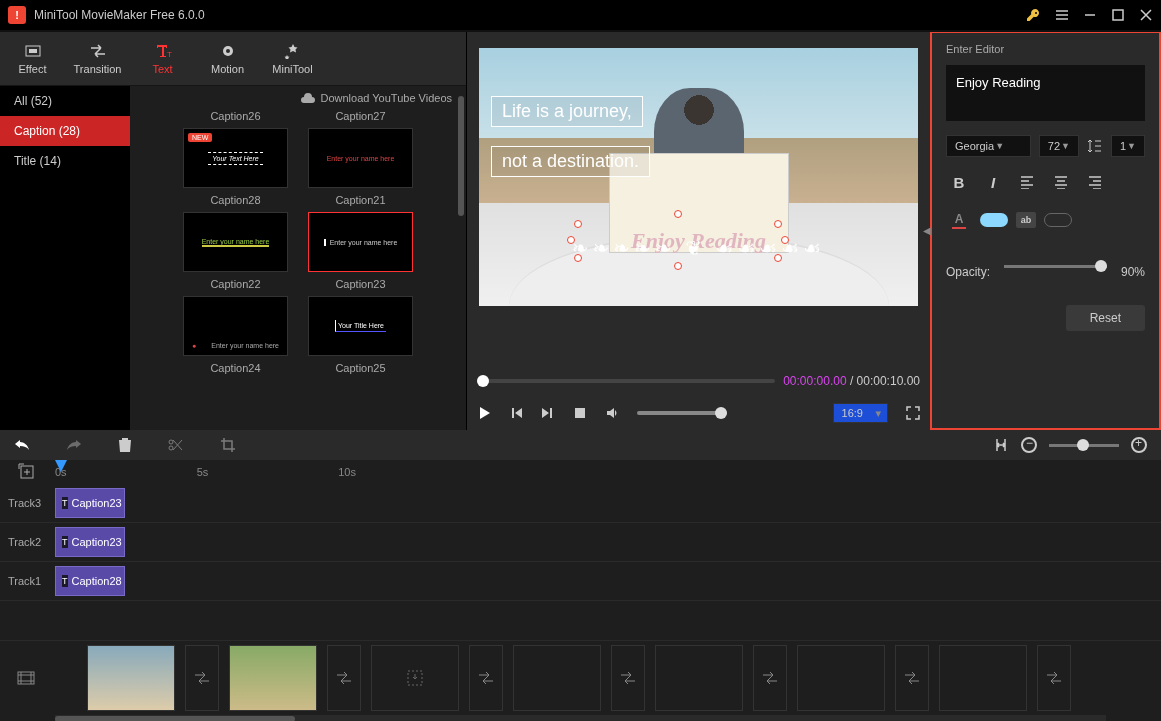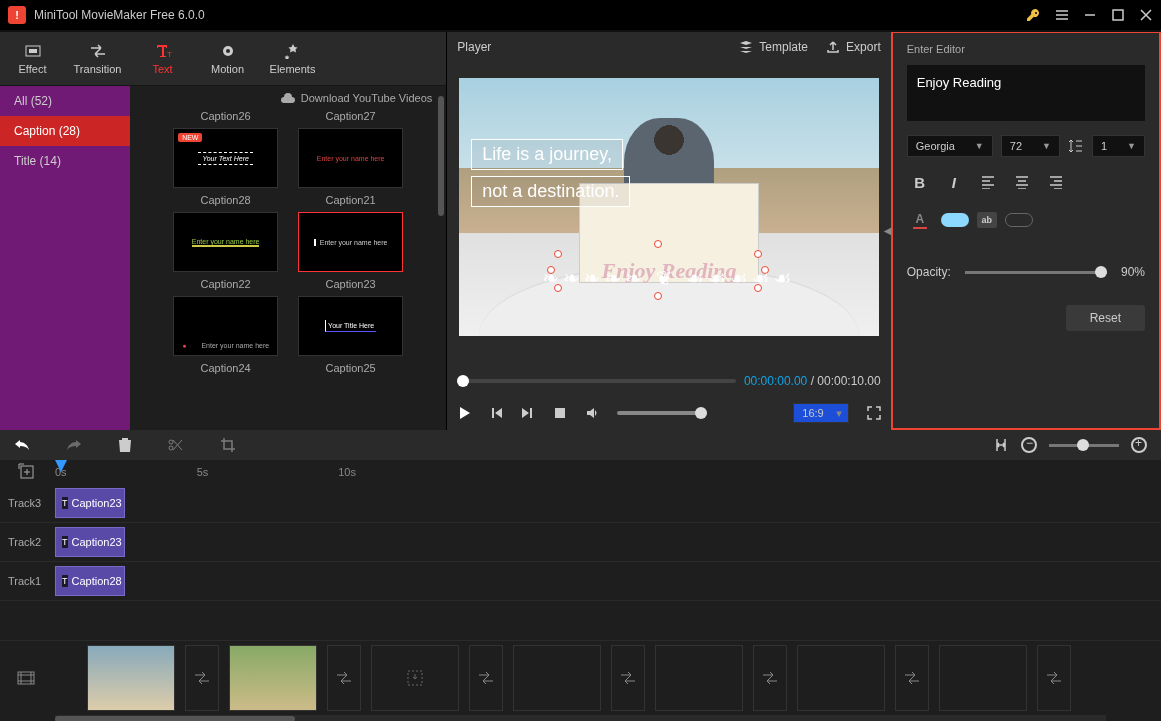--- a/index.html
+++ b/index.html
@@ -10,21 +10,21 @@
 .titlebar-right { display: flex; gap: 14px; align-items: center; }
 .titlebar-right .key { color: #f0c040; }
 .win-btn { width: 14px; height: 14px; display: flex; align-items: center; justify-content: center; cursor: pointer; }
 .main { display: flex; height: 398px; }
 .left-panel { width: 467px; background: #1e1e1e; display: flex; flex-direction: column; border-right: 1px solid #000; }
 .toolbar { height: 54px; background: #2a2a2a; display: flex; border-bottom: 1px solid #151515; }
 .tool-item { width: 65px; display: flex; flex-direction: column; align-items: center; justify-content: center; gap: 4px; cursor: pointer; font-size: 11px; }
 .tool-item.active { color: #ff3333; }
 .tool-icon { width: 18px; height: 16px; }
 .left-content { flex: 1; display: flex; overflow: hidden; }
-.sidebar { width: 130px; background: #701a75; }
+.sidebar { width: 130px; background: #000000; }
 .sidebar-item { padding: 8px 14px; cursor: pointer; font-size: 12px; }
 .sidebar-item.active { background: #cc2525; color: #fff; }
 .catalog { flex: 1; position: relative; overflow: hidden; }
 .catalog-header { height: 24px; display: flex; justify-content: flex-end; align-items: center; padding: 0 14px; gap: 6px; font-size: 11px; color: #aaa; }
 .thumb-grid { padding: 0 14px; display: flex; flex-direction: column; gap: 6px; }
 .thumb-row-labels { display: flex; gap: 20px; justify-content: center; font-size: 11px; color: #aaa; }
 .thumb-row-labels span { width: 105px; text-align: center; }
 .thumb-row { display: flex; gap: 20px; justify-content: center; }
 .thumb { width: 105px; height: 60px; background: #000; border: 1px solid #333; position: relative; display: flex; align-items: center; justify-content: center; font-size: 7px; color: #888; }
 .thumb.selected { border: 1px solid #ff3333; }
@@ -40,37 +40,37 @@
 .preview-map { position: absolute; top: 105px; left: 50%; transform: translateX(-50%); width: 180px; height: 100px; background: #f5f0e0; border: 1px solid #ccc; }
 .preview-car { position: absolute; bottom: 0; left: 50%; transform: translateX(-50%); width: 380px; height: 70px; background: #eee; border-radius: 200px 200px 0 0 / 80px 80px 0 0; border-top: 2px solid #ddd; }
 .overlay-text { position: absolute; left: 12px; color: #fff; border: 1px solid #fff; padding: 4px 10px; font-size: 18px; background: rgba(0,0,0,0.05); }
 .enjoy-reading { position: absolute; left: 50%; top: 180px; transform: translateX(-50%); font-style: italic; font-family: Georgia, serif; font-size: 22px; color: #e0b5c0; font-weight: bold; }
 .selection-handle { position: absolute; width: 8px; height: 8px; border: 1px solid #e43; background: #fff; border-radius: 50%; }
 .laurel { position: absolute; bottom: 40px; left: 50%; transform: translateX(-50%); width: 260px; height: 30px; color: #fff; font-size: 20px; letter-spacing: 4px; text-align: center; }
 .playbar { height: 30px; display: flex; align-items: center; padding: 0 10px; gap: 8px; background: #2a2a2a; }
 .seek { flex: 1; height: 4px; background: #444; border-radius: 2px; position: relative; }
 .seek-thumb { position: absolute; left: 0; top: -4px; width: 12px; height: 12px; background: #fff; border-radius: 50%; }
 .timecode { font-size: 12px; }
-.timecode .cur { color: #0ea5e9; }
+.timecode .cur { color: #d946ef; }
 .controls { height: 34px; display: flex; align-items: center; padding: 0 10px; gap: 18px; background: #2a2a2a; }
 .ctrl-btn { width: 14px; height: 14px; cursor: pointer; }
 .vol-slider { width: 90px; height: 4px; background: #888; border-radius: 2px; position: relative; }
 .vol-slider::after { content: ''; position: absolute; right: 0; top: -4px; width: 12px; height: 12px; background: #ddd; border-radius: 50%; }
 .aspect-select { margin-left: auto; background: #1d4ed8; border: 1px solid #333; color: #ccc; padding: 3px 24px 3px 8px; font-size: 11px; position: relative; }
 .aspect-select::after { content: '▾'; position: absolute; right: 6px; color: #888; }
 .right-panel { flex: 1; border: 2px solid #e43; border-top-width: 1px; background: #2a2a2a; display: flex; flex-direction: column; }
 .prop-header { height: 32px; padding: 8px 14px; border-bottom: 1px solid #111; font-size: 12px; }
 .prop-sub { padding: 10px 14px; color: #aaa; font-size: 11px; }
 .text-input { margin: 0 14px 14px; height: 56px; background: #111; padding: 10px; color: #fff; font-size: 13px; }
 .prop-row { display: flex; gap: 8px; padding: 0 14px 12px; align-items: center; }
-.select-box { background: #111; border: 1px solid #333; padding: 4px 8px; font-size: 11px; display: flex; gap: 20px; align-items: center; cursor: pointer; }
+.select-box { background: #111; border: 1px solid #333; padding: 4px 8px; font-size: 11px; display: flex; gap: 1px; align-items: center; cursor: pointer; }
 .chev { font-size: 9px; color: #999; }
 .fmt-btn { width: 26px; height: 26px; display: flex; align-items: center; justify-content: center; cursor: pointer; font-weight: bold; }
 .color-swatch { width: 28px; height: 14px; border-radius: 8px; }
-.opacity-row { display: flex; align-items: center; gap: 14px; padding: 20px 14px; }
+.opacity-row { display: flex; gap: 14px; padding: 20px 14px; }
 .opacity-slider { flex: 1; height: 3px; background: #777; position: relative; }
 .opacity-slider::after { content: ''; position: absolute; right: 0; top: -5px; width: 12px; height: 12px; background: #ddd; border-radius: 50%; }
 .reset-btn { background: #3a3a3a; color: #ccc; padding: 6px 24px; border-radius: 3px; cursor: pointer; font-size: 12px; }
 .timeline-bar { height: 30px; background: #2a2a2a; display: flex; align-items: center; padding: 0 14px; gap: 36px; }
 .timeline-bar .right { margin-left: auto; display: flex; gap: 12px; align-items: center; }
 .zoom-slider { width: 70px; height: 3px; background: #777; position: relative; }
 .zoom-slider::after { content: ''; position: absolute; left: 40%; top: -5px; width: 12px; height: 12px; background: #ddd; border-radius: 50%; }
 .timeline { height: 263px; background: #1e1e1e; display: flex; flex-direction: column; position: relative; }
 .ruler { height: 24px; display: flex; align-items: center; padding-left: 55px; gap: 130px; font-size: 11px; color: #888; position: relative; }
 .playhead { position: absolute; left: 55px; top: 0; width: 12px; height: 12px; background: #3399ff; clip-path: polygon(0 0, 100% 0, 50% 100%); }
@@ -158,21 +158,21 @@
         <svg class="tool-icon" viewBox="0 0 18 16">
             <circle cx="9" cy="8" r="5" fill="#ccc"></circle>
             <circle cx="9" cy="8" r="2" fill="#2a2a2a"></circle>
           </svg>
         <span>Motion</span>
       </div>
       <div class="tool-item">
         <svg class="tool-icon" viewBox="0 0 18 16">
             <path fill="#ccc" d="M9 1l1.5 3 3 .5-2 2 .5 3-3-1.5-3 1.5.5-3-2-2 3-.5zM3 12l.8 1.5 1.7.3-1.2 1.2.3 1.7L3 15.9 1.4 16.7l.3-1.7L.5 13.8l1.7-.3z"></path>
           </svg>
-        <span>Elements</span>
+        <span>MiniTool</span>
       </div>
     </div>
     <div class="left-content">
       <div class="sidebar">
         <div class="sidebar-item">All (52)</div>
         <div class="sidebar-item active">Caption (28)</div>
         <div class="sidebar-item">Title (14)</div>
       </div>
       <div class="catalog">
         <div class="catalog-header">
@@ -224,43 +224,26 @@
             <span>Caption24</span>
             <span>Caption25</span>
           </div>
         </div>
         <div class="scroll-thumb"></div>
       </div>
     </div>
   </div>
 
   <div class="player-panel">
-    <div class="player-header">
-      <span>Player</span>
-      <div class="player-actions">
-        <div class="player-action">
-          <svg width="14" height="14" viewBox="0 0 14 14">
-              <path fill="#ccc" d="M1 3l6-2 6 2-6 2zM1 7l6 2 6-2M1 11l6 2 6-2"></path>
-            </svg>
-          <span>Template</span>
-        </div>
-        <div class="player-action">
-          <svg width="14" height="14" viewBox="0 0 14 14">
-              <path stroke="#ccc" fill="none" stroke-width="1.5" d="M7 10V2m0 0L4 5m3-3l3 3M2 10v2h10v-2"></path>
-            </svg>
-          <span>Export</span>
-        </div>
-      </div>
-    </div>
     <div class="preview">
       <div class="preview-canvas">
         <div class="preview-car"></div>
         <div class="preview-person"></div>
         <div class="preview-map"></div>
-        <div class="overlay-text" style="top:61px">Life is a journey,</div>
+        <div class="overlay-text" style="top:48px">Life is a journey,</div>
         <div class="overlay-text" style="top:98px">not a destination.</div>
         <div class="enjoy-reading">Enjoy Reading</div>
         <div class="selection-handle" style="top:172px;left:95px"></div>
         <div class="selection-handle" style="top:162px;left:195px"></div>
         <div class="selection-handle" style="top:172px;left:295px"></div>
         <div class="selection-handle" style="top:188px;left:88px"></div>
         <div class="selection-handle" style="top:188px;left:302px"></div>
         <div class="selection-handle" style="top:206px;left:95px"></div>
         <div class="selection-handle" style="top:214px;left:195px"></div>
         <div class="selection-handle" style="top:206px;left:295px"></div>

